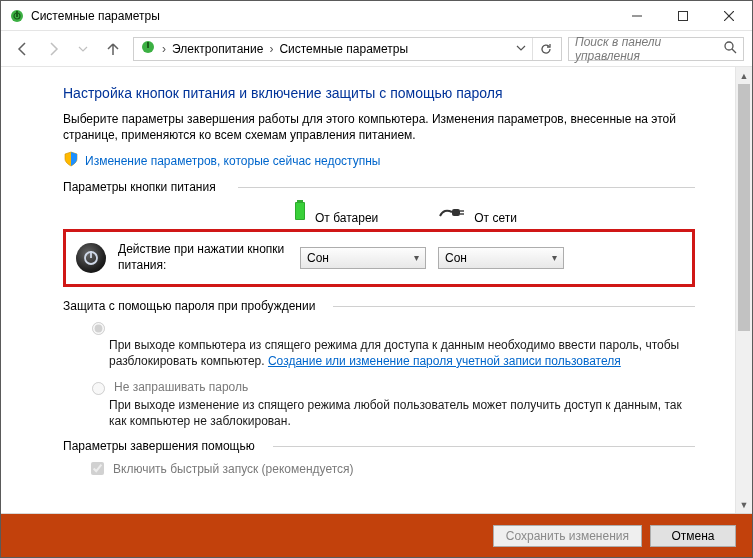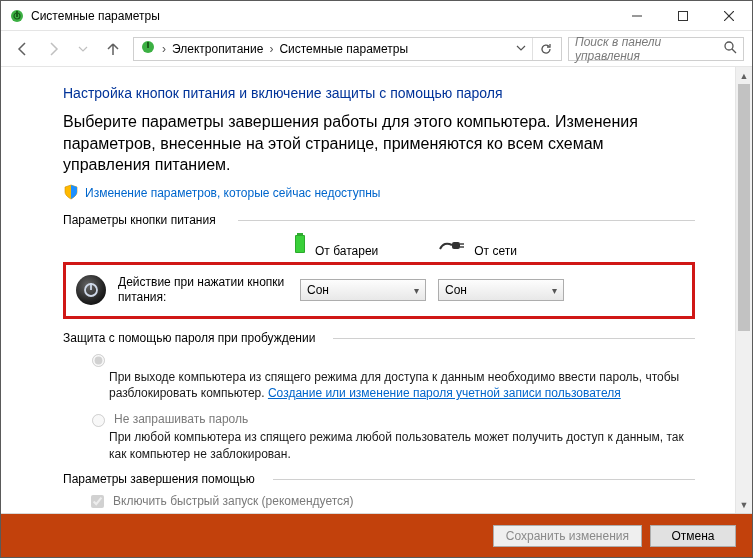--- a/index.html
+++ b/index.html
@@ -100,21 +100,21 @@
     color: #606060; font-size: 9px;
   }
   .vscroll .track { flex: 1; position: relative; }
   .vscroll .thumb {
     position: absolute; left: 2px; right: 2px;
     top: 0; height: 60%;
     background: #c2c2c2;
   }
 
   h1.page-title { color: #003399; font-size: 14px; font-weight: 400; margin: 0 0 10px 0; }
-  p.desc { margin: 0 0 8px 0; font-size: 16px; line-height: 1.35; }
+  p.desc { margin: 0 0 8px 0; font-size: 12px; line-height: 1.35; }
   .shield-row { display:flex; align-items:center; gap:6px; margin-bottom: 10px; }
   a.link { color: #0066cc; text-decoration: none; }
   .link.under { text-decoration: underline; }
 
   .section-head { font-size: 12px; margin: 10px 0 6px 0; position: relative; }
   .section-head::after {
     content: ""; position: absolute; top: 50%; height: 1px;
     background: #d0d0d0;
   }
   .section-head.a::after { left: 175px; right: 0; }
@@ -331,21 +331,21 @@
         <input type="radio" checked="" disabled="" style="">
       </label>
       <div class="radio-desc">
         <span>При выходе компьютера из спящего режима для доступа к данным необходимо ввести пароль, чтобы разблокировать компьютер. </span><a class="link under" href="#">Создание или изменение пароля учетной записи пользователя</a>
       </div>
 
       <label class="radio-row">
         <input type="radio" disabled="" style="">
         <span>Не запрашивать пароль</span>
       </label>
-      <div class="radio-desc dim">При любой компьютера из спящего режима любой пользователь может получить доступ к данным, так как компьютер не заблокирован.</div>
+      <div class="radio-desc dim">При выходе изменение из спящего режима любой пользователь может получить доступ к данным, так как компьютер не заблокирован.</div>
     </div>
 
     <div class="section-head c">Параметры завершения помощью</div>
 
     <label class="check-row">
       <input type="checkbox" checked="" disabled="" style="">
       <span>Включить быстрый запуск (рекомендуется)</span>
     </label>
   </div>
 

